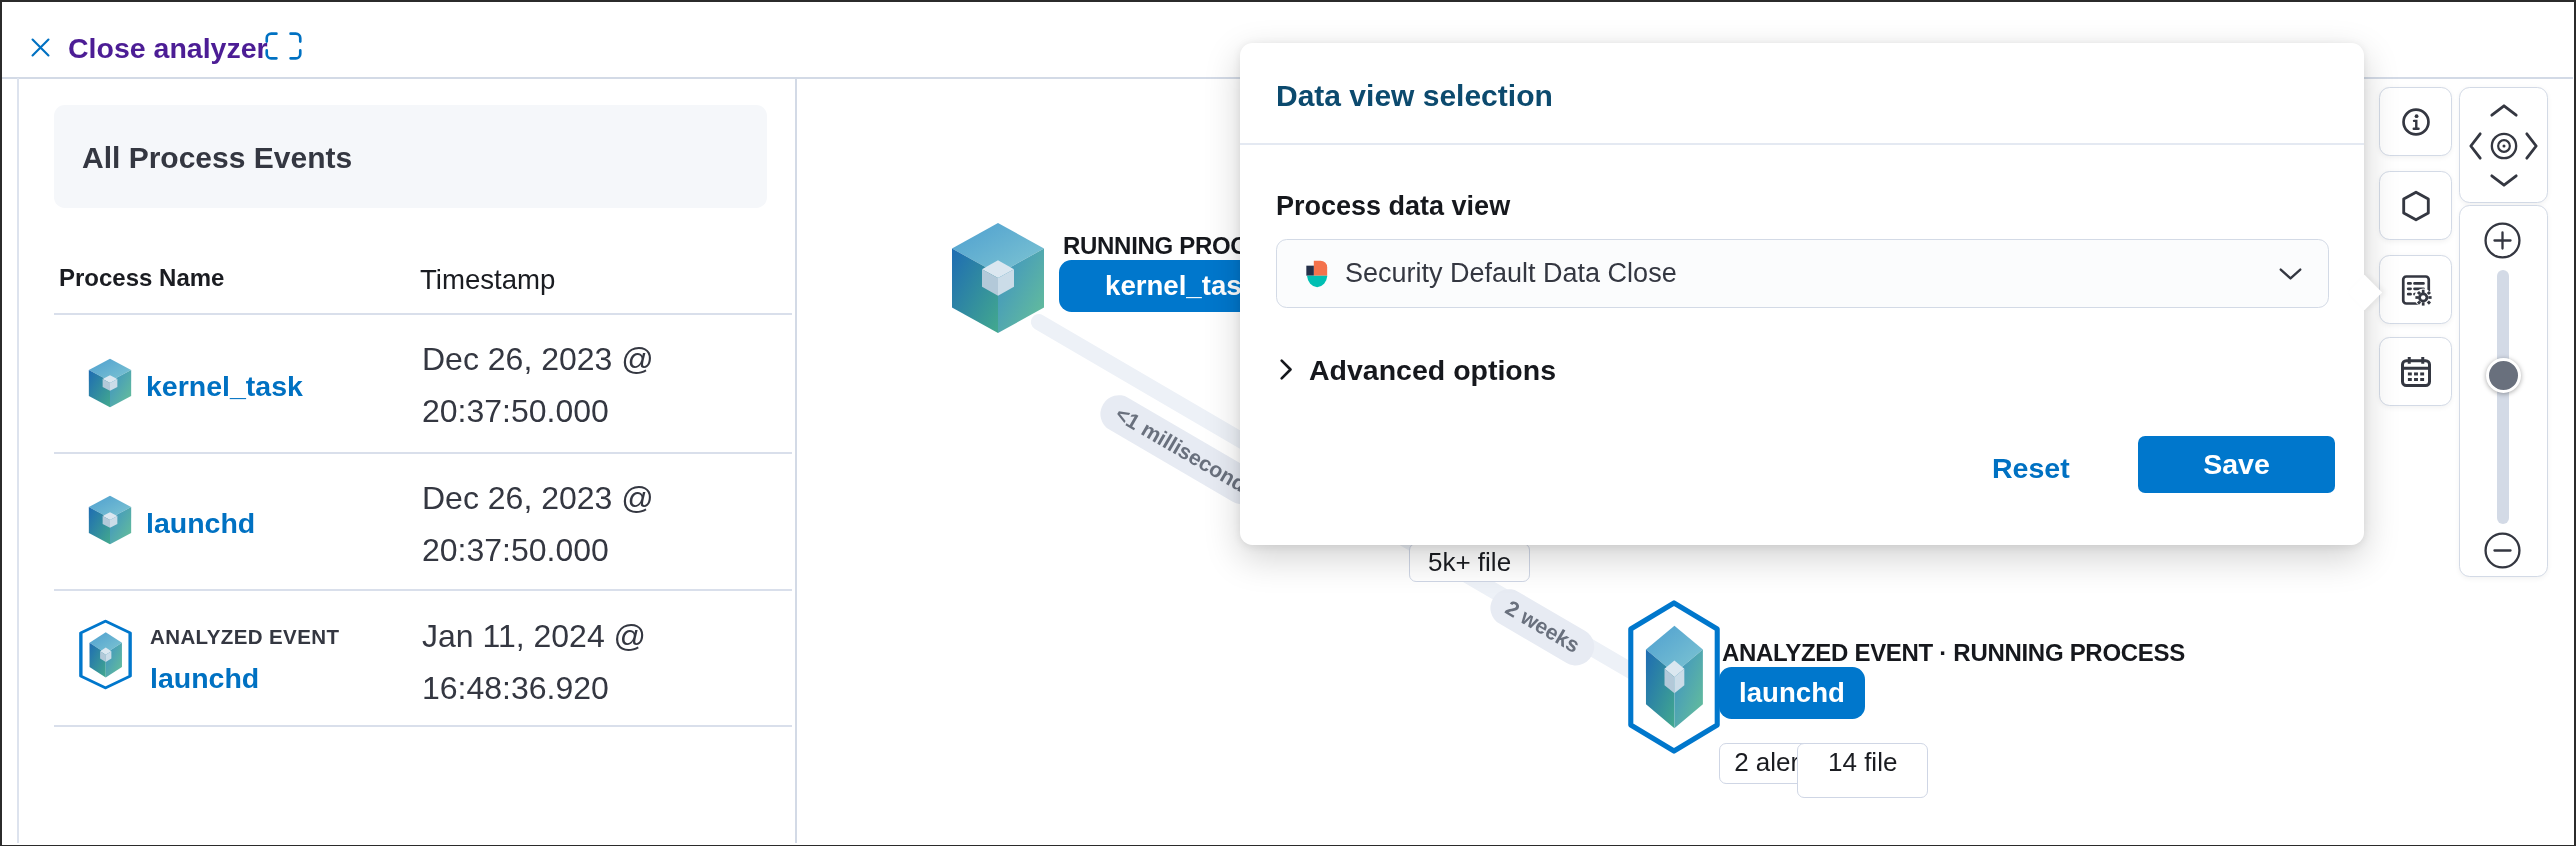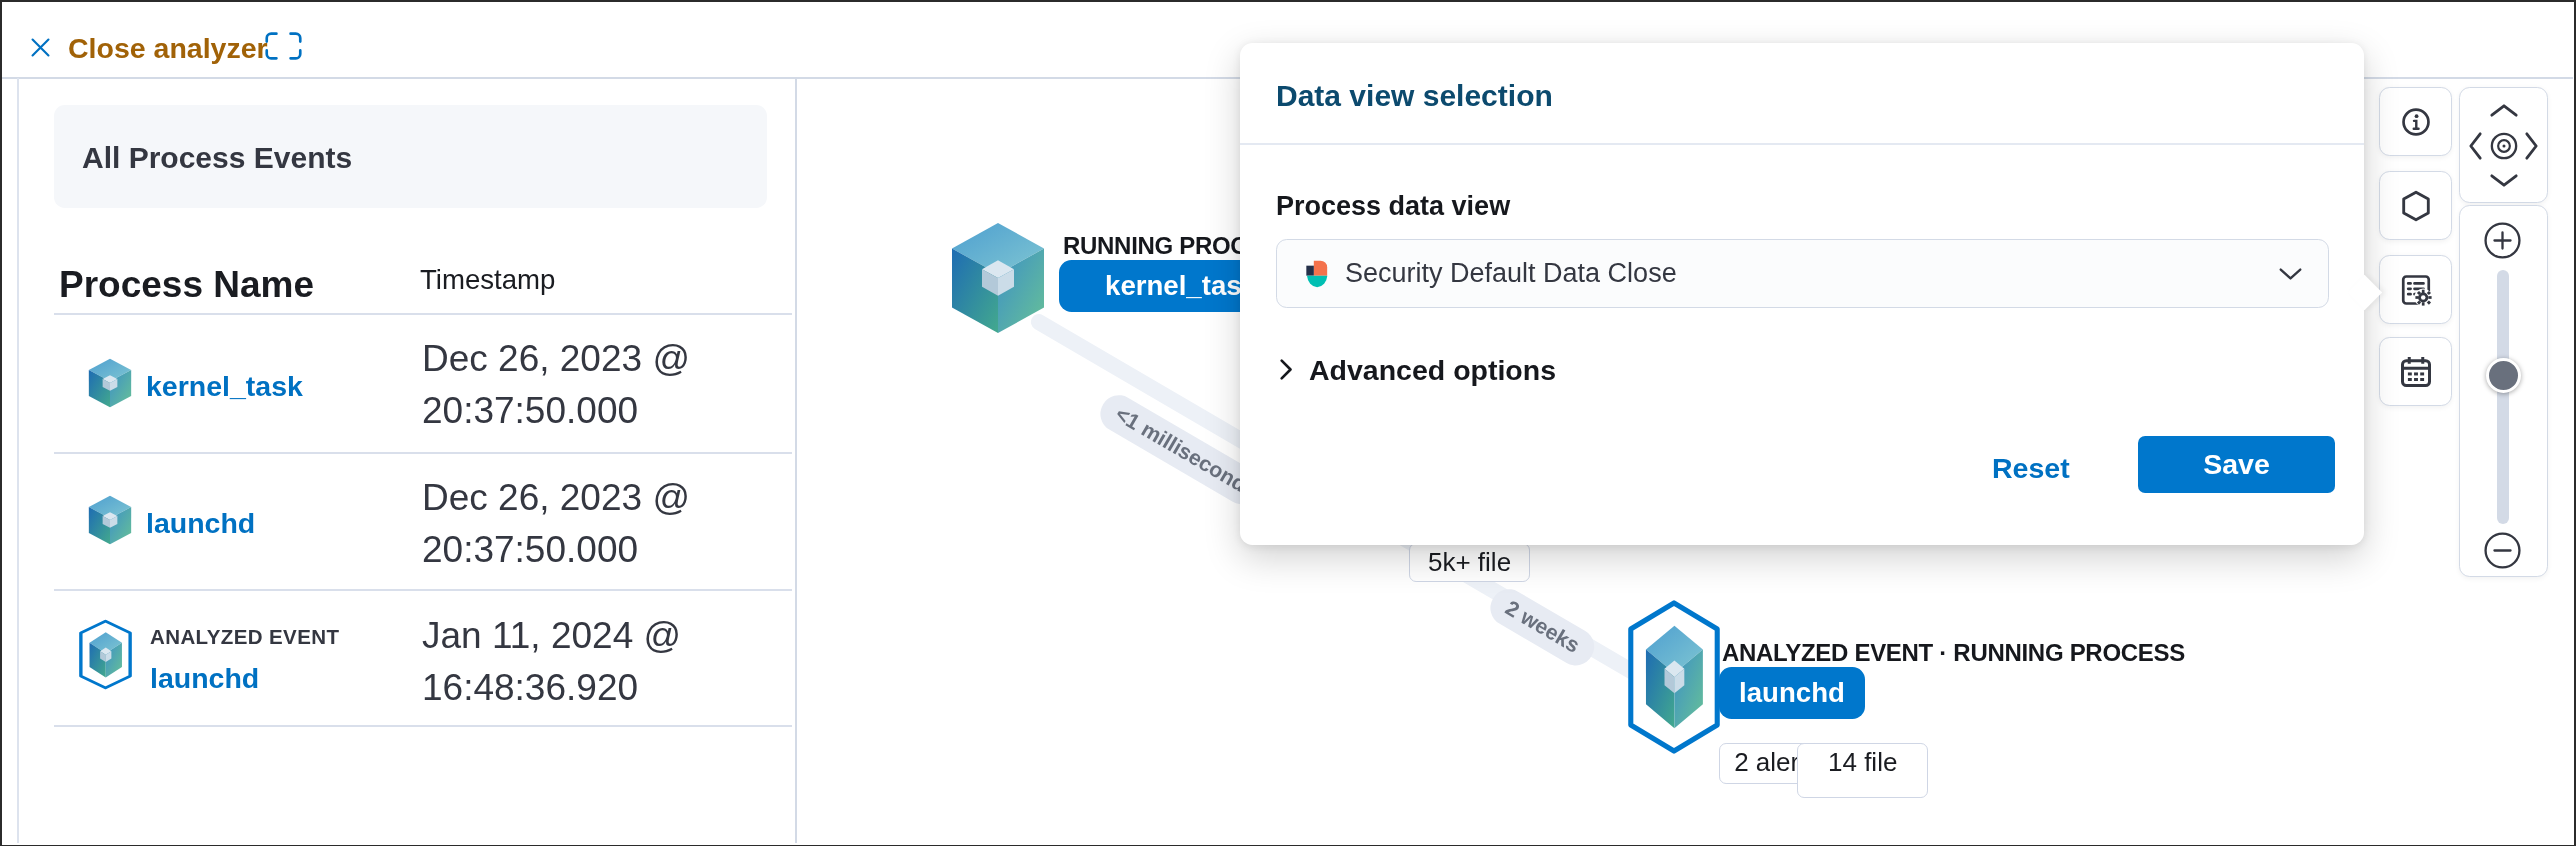--- a/index.html
+++ b/index.html
@@ -7,42 +7,42 @@
   #screen {
     position:relative; width:2576px; height:847px; overflow:hidden;
     background:#fff; border:2.7px solid #2b2b2b;
     font-family:"Liberation Sans", sans-serif; color:#343741;
   }
   .abs { position:absolute; }
   .nowrap { white-space:nowrap; }
 
   
   .hdr-close-x   { left:27px; top:34px; width:23px; height:23px; cursor:pointer; }
-  .hdr-close-lbl { left:66px; top:30px; font-size:28.5px; font-weight:600; color:#a16207; cursor:pointer; }
+  .hdr-close-lbl { left:66px; top:30px; font-size:28.5px; font-weight:600; color:#4c1d95; cursor:pointer; }
   .hdr-expand    { left:262px; top:29px; width:39px; height:30px; cursor:pointer; }
   .hdr-divider   { left:0; top:75px; width:2571px; height:1.8px; background:#d3dae6; }
 
   
   .side-border   { left:15px; top:76px; width:1.8px; height:765px; background:#dde3ee; }
   .v-divider     { left:793px; top:76px; width:1.8px; height:765px; background:#d3dae6; }
   .side-title-box{ left:52px; top:103px; width:713px; height:103px; background:#f5f7fa; border-radius:10.7px; }
   .side-title    { left:80px; top:139px; font-size:30px; font-weight:600; color:#343741; }
-  .col-name      { left:57px; top:262px; font-size:37px; font-weight:700; color:#1a1c21; }
+  .col-name      { left:57px; top:262px; font-size:24px; font-weight:700; color:#1a1c21; }
   .col-ts        { left:418px; top:262px; font-size:27.6px; font-weight:400; color:#1a1c21; }
   .tbl-div       { left:52px; width:738px; height:1.8px; background:#d9dfeb; }
   .tbl-div.d1 { top:311px; } .tbl-div.d2 { top:450px; } .tbl-div.d3 { top:587px; } .tbl-div.d4 { top:723px; }
   .row-icon-1 { left:85px; top:356px; }
   .row-icon-2 { left:85px; top:493px; }
   .row-icon-3 { left:75px; top:616px; }
   .row-name   { font-size:28.5px; font-weight:600; color:#0071c2; cursor:pointer; }
   .row-name-1 { left:144px; top:368px; }
   .row-name-2 { left:144px; top:505px; }
   .row-name-3 { left:148px; top:660px; }
   .row-badge  { left:148px; top:623px; font-size:20.5px; font-weight:700; letter-spacing:0.4px; color:#343741; }
-  .row-ts     { font-size:37px; color:#343741; line-height:52px; }
+  .row-ts     { font-size:32px; color:#343741; line-height:52px; }
   .row-ts-1 { left:420px; top:331px; }
   .row-ts-2 { left:420px; top:470px; }
   .row-ts-3 { left:420px; top:608px; }
 
   
   .edge { height:16px; border-radius:8px; background:#edf1f7; transform-origin:0 50%; z-index:1; }
   .edge-1 { left:1030px; top:308px; width:445px; transform:rotate(30.3deg); }
   .edge-2 { left:1393px; top:523px; width:313px; transform:rotate(30.3deg); }
   .edge-label {
     font-size:21.3px; font-weight:700; color:#69707d; background:#e7ebf3;

